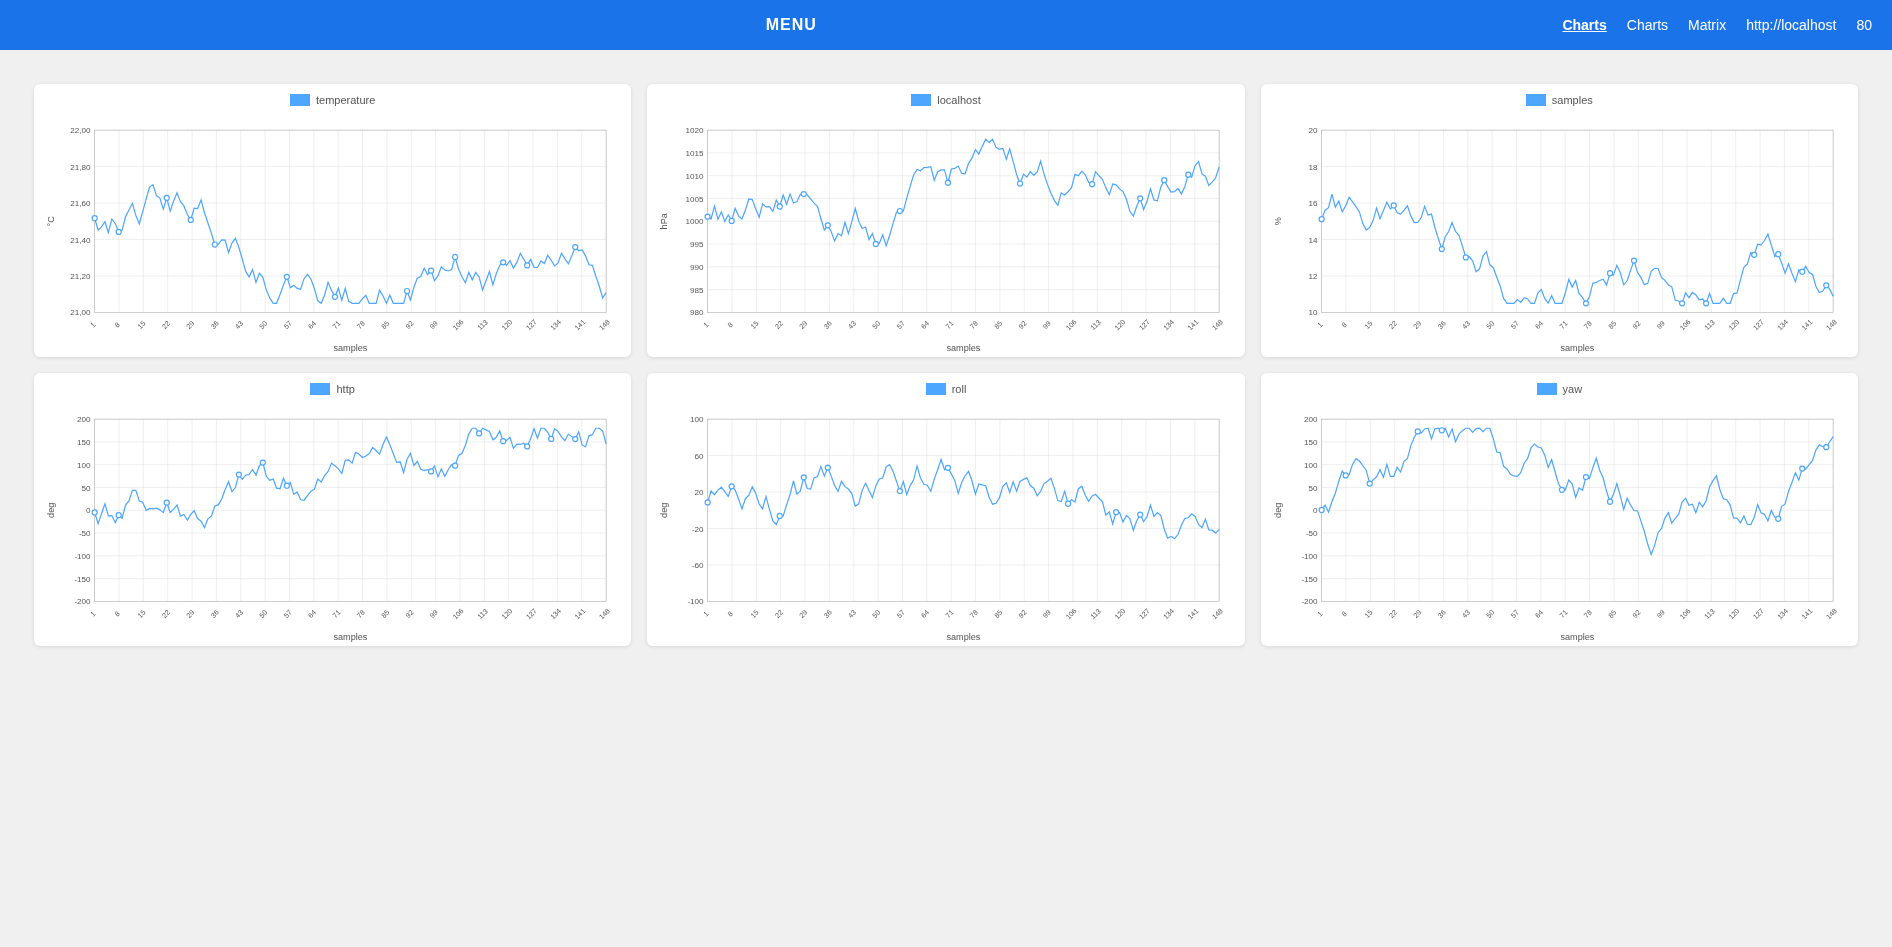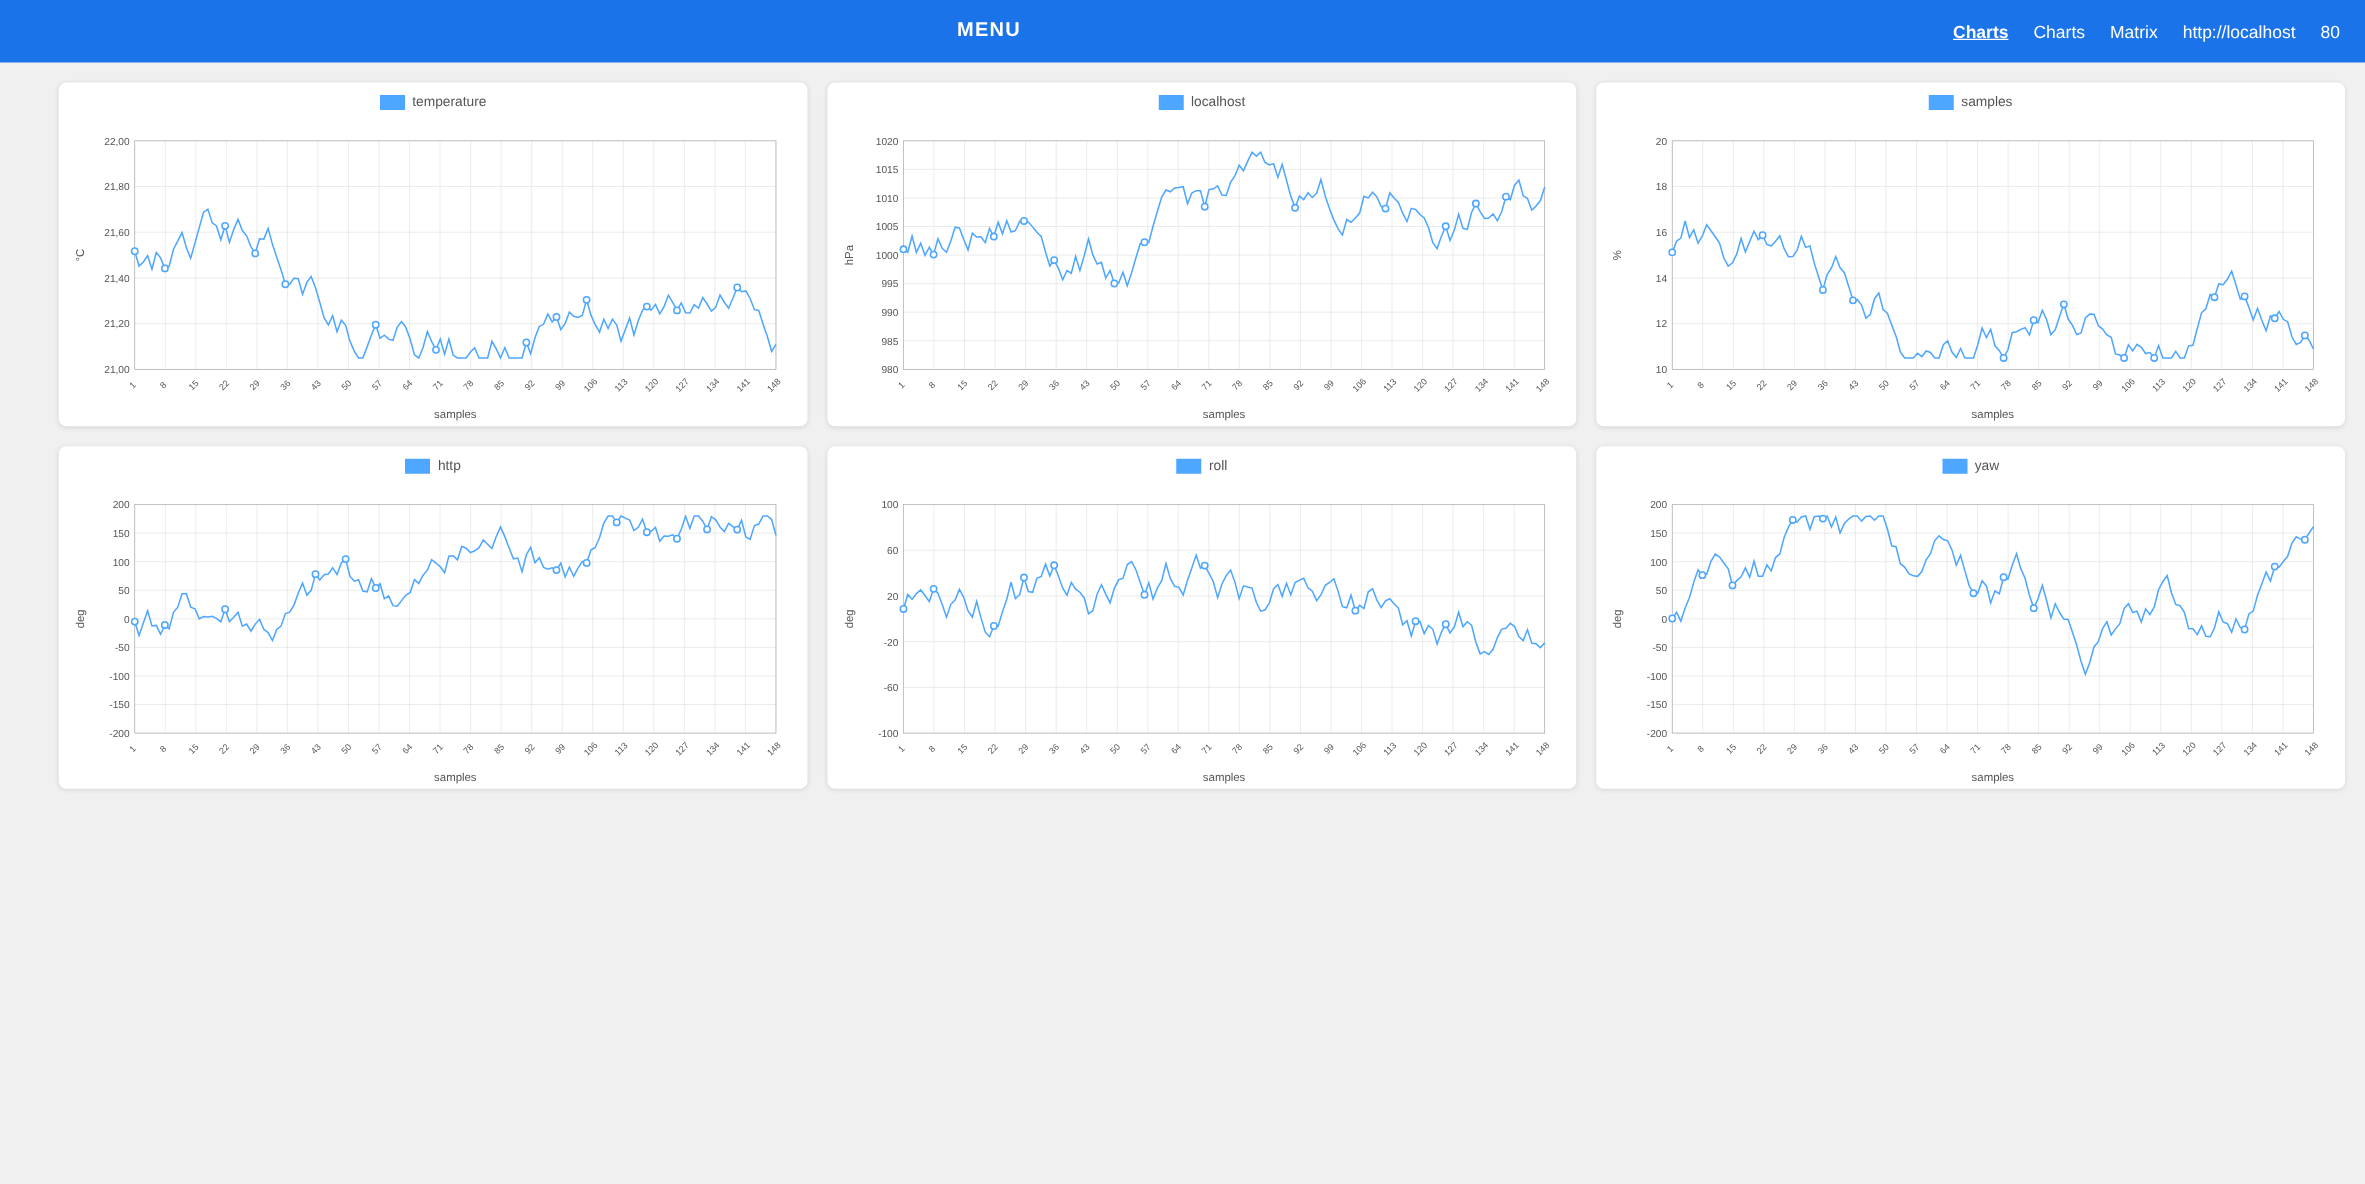--- a/index.html
+++ b/index.html
@@ -33,22 +33,21 @@
     }
     .navbar-link.active {
       font-weight: bold;
       text-decoration: underline;
     }
 
     .charts-grid {
       display: grid;
       grid-template-columns: repeat(3, 1fr);
       gap: 16px;
-      padding: 16px;
-      margin-left: 31px;
+      padding: 34px;
     }
 
     .chart-card {
       background: white;
       border-radius: 6px;
       padding: 10px;
       box-shadow: 0 1px 4px rgba(0,0,0,0.1);
     }
 
     svg.chart-svg {

